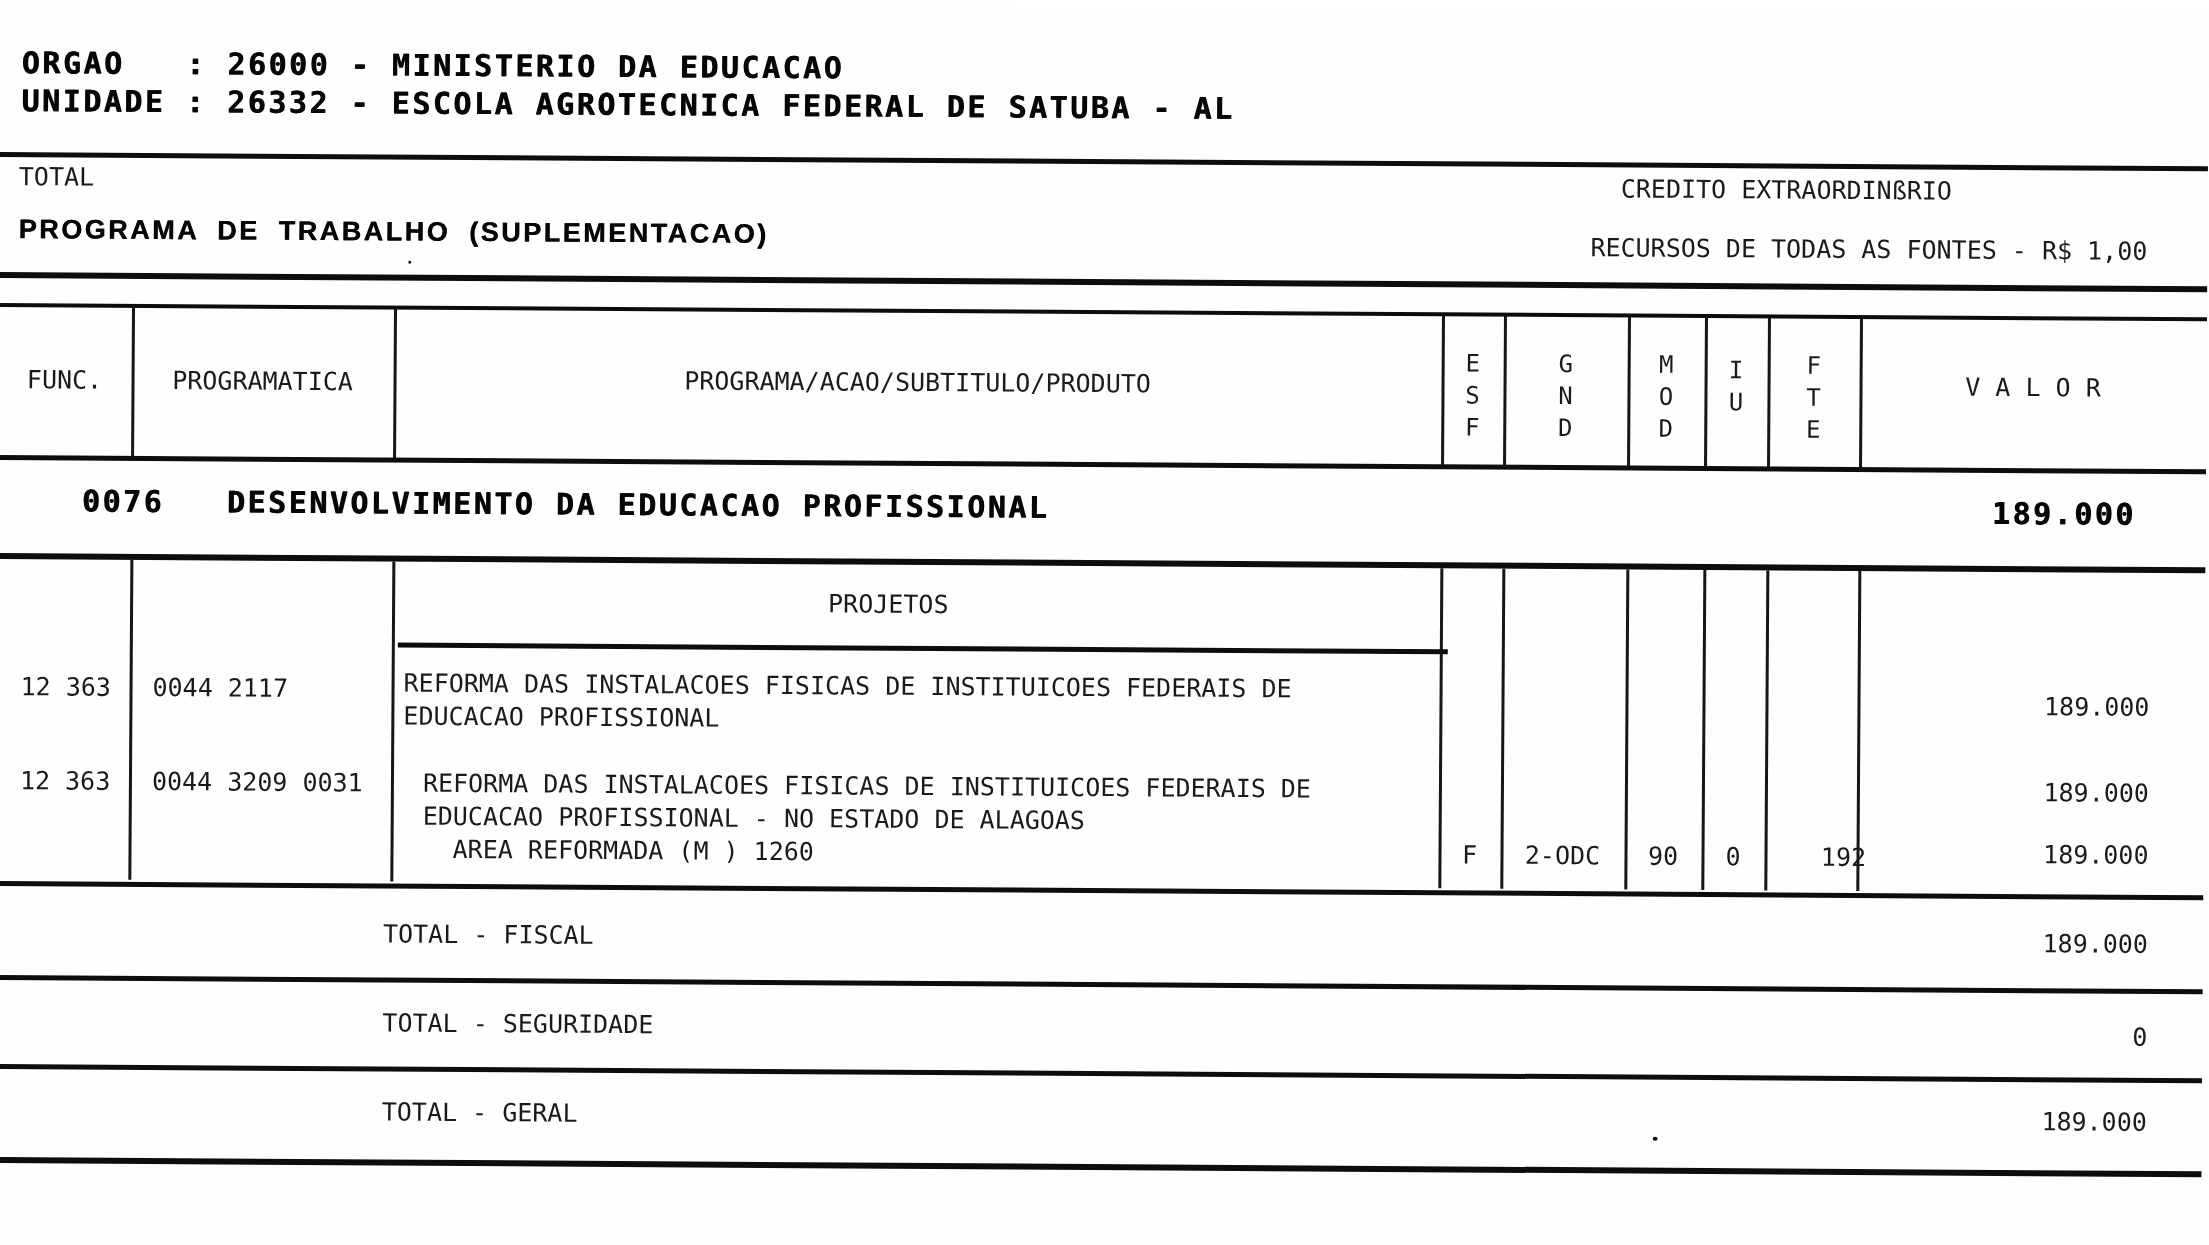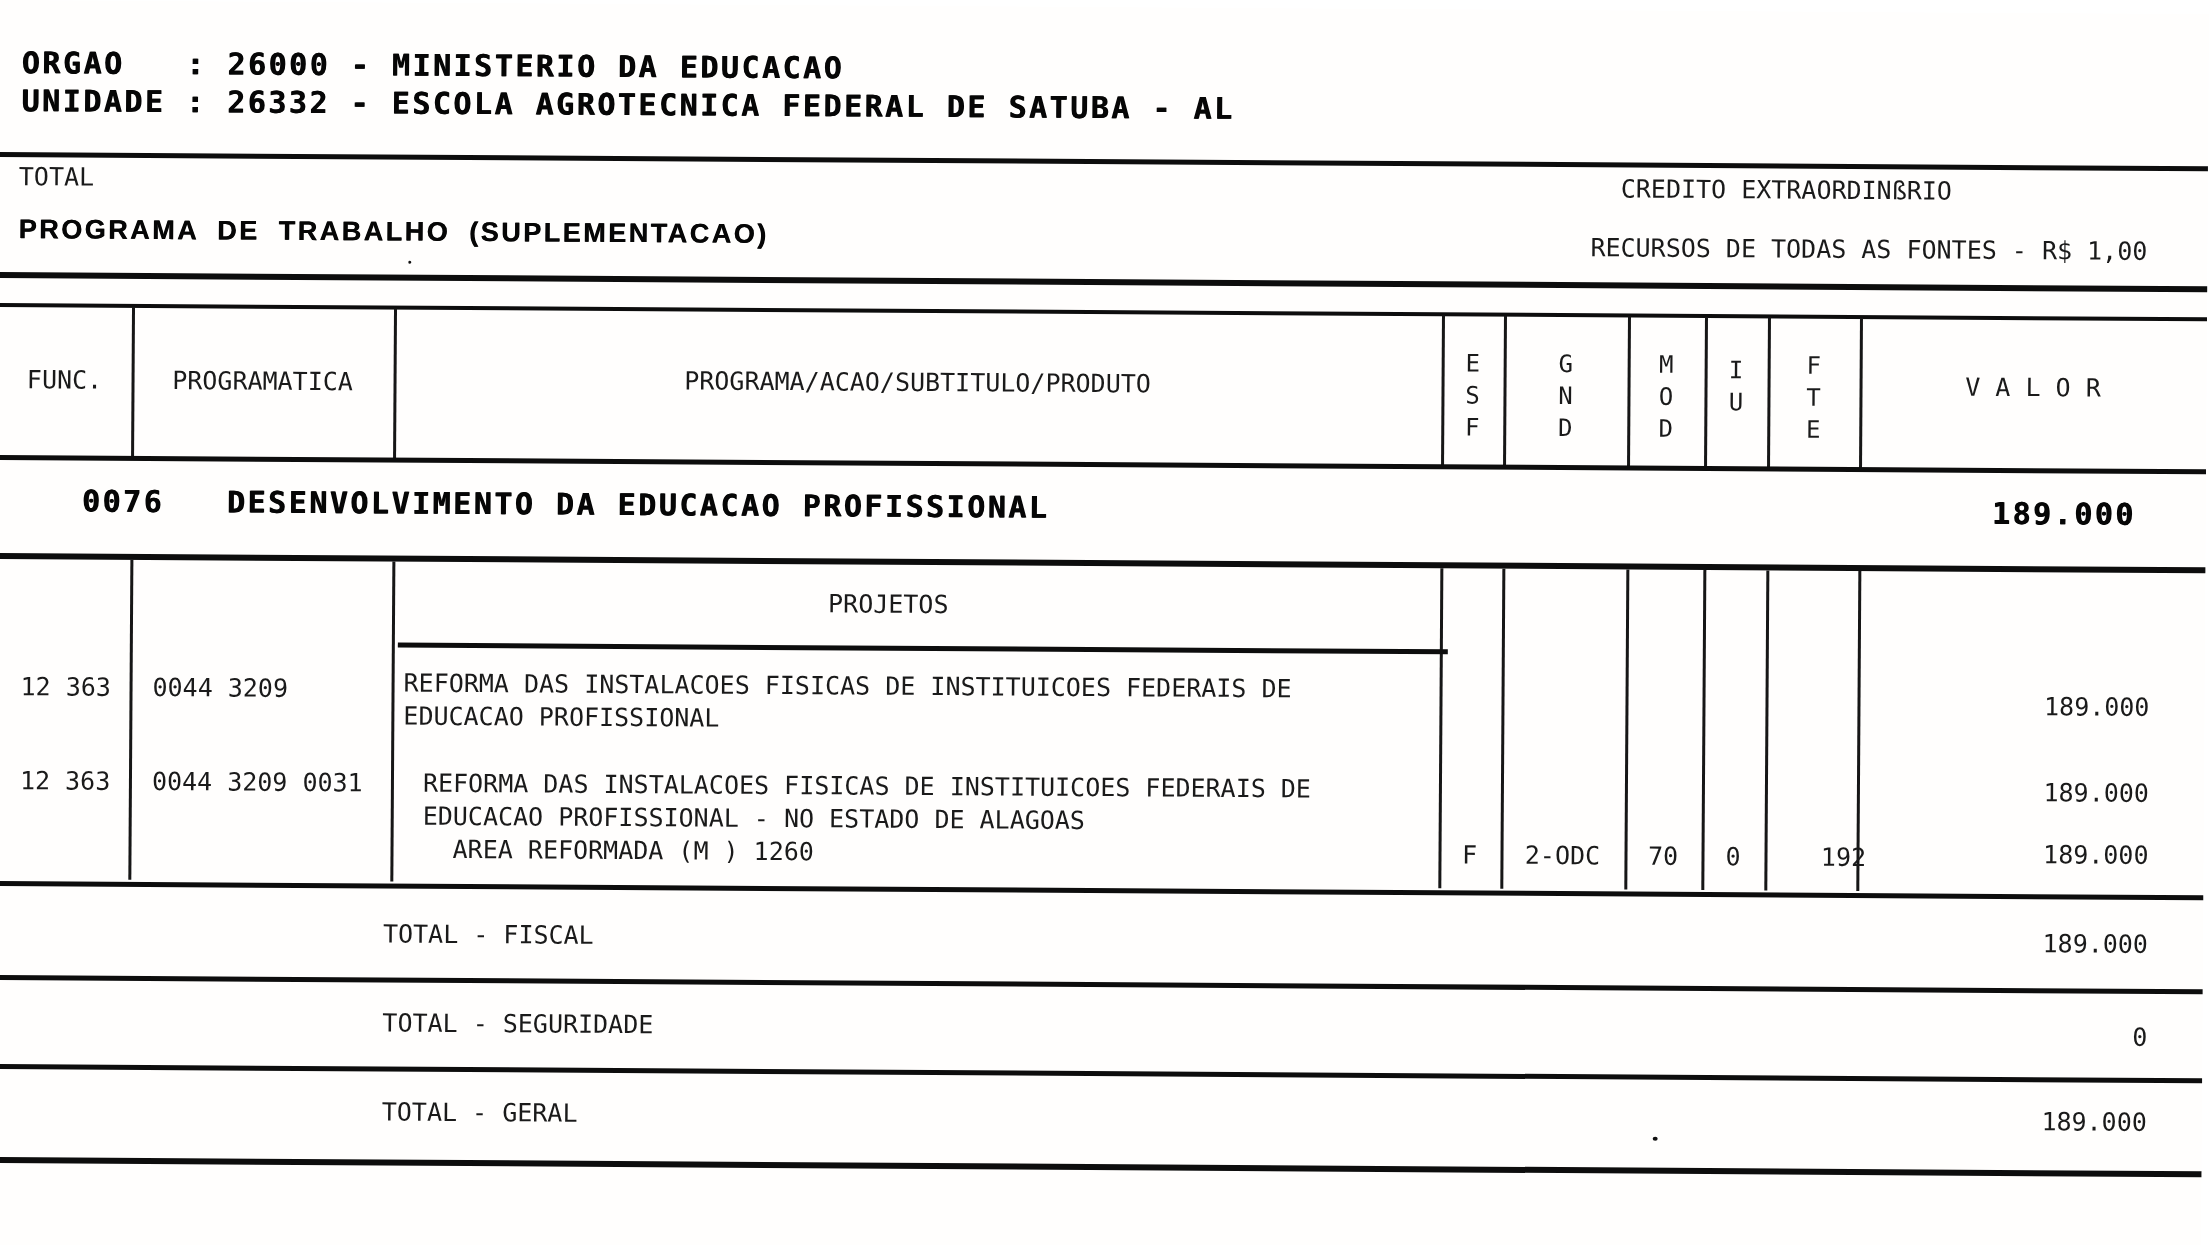--- a/index.html
+++ b/index.html
@@ -86,35 +86,35 @@
   <div class="vline" style="left:1506px;top:559px;height:320px"></div>
   <div class="vline" style="left:1630px;top:559px;height:320px"></div>
   <div class="vline" style="left:1707px;top:559px;height:320px"></div>
   <div class="vline" style="left:1770px;top:559px;height:320px"></div>
   <div class="vline" style="left:1862px;top:559px;height:320px"></div>
 
   <div class="mono" style="left:832px;top:584px">PROJETOS</div>
   <div class="seg" style="left:402px;top:640px;width:1050px;height:5px"></div>
 
   <div class="mono" style="left:25px;top:672px">12 363</div>
-  <div class="mono" style="left:157px;top:672px">0044 3209</div>
+  <div class="mono" style="left:157px;top:672px">0044 2117</div>
   <div class="mono-multi" style="left:408px;top:664px">REFORMA DAS INSTALACOES FISICAS DE INSTITUICOES FEDERAIS DE
 EDUCACAO PROFISSIONAL</div>
   <div class="mono val" style="right:55px;top:679px">189.000</div>
 
   <div class="mono" style="left:25px;top:766px">12 363</div>
   <div class="mono" style="left:157px;top:766px">0044 3209 0031</div>
   <div class="mono-multi" style="left:428px;top:764px">REFORMA DAS INSTALACOES FISICAS DE INSTITUICOES FEDERAIS DE
 EDUCACAO PROFISSIONAL - NO ESTADO DE ALAGOAS
   AREA REFORMADA (M ) 1260</div>
   <div class="mono val" style="right:55px;top:765px">189.000</div>
 
   <div class="mono cell" style="left:1444px;width:62px;top:831px">F</div>
   <div class="mono cell" style="left:1506px;width:124px;top:831px">2-ODC</div>
-  <div class="mono cell" style="left:1630px;width:77px;top:831px">70</div>
+  <div class="mono cell" style="left:1630px;width:77px;top:831px">90</div>
   <div class="mono cell" style="left:1707px;width:63px;top:831px">0</div>
   <div class="mono cell" style="left:1811px;width:76px;top:831px">192</div>
   <div class="mono val" style="right:55px;top:827px">189.000</div>
 
   <div class="hrule" style="top:881px;height:5px"></div>
 
   <div class="mono" style="left:389px;top:917px">TOTAL - FISCAL</div>
   <div class="mono val" style="right:55px;top:916px">189.000</div>
   <div class="hrule" style="top:975px;height:5px"></div>
 

